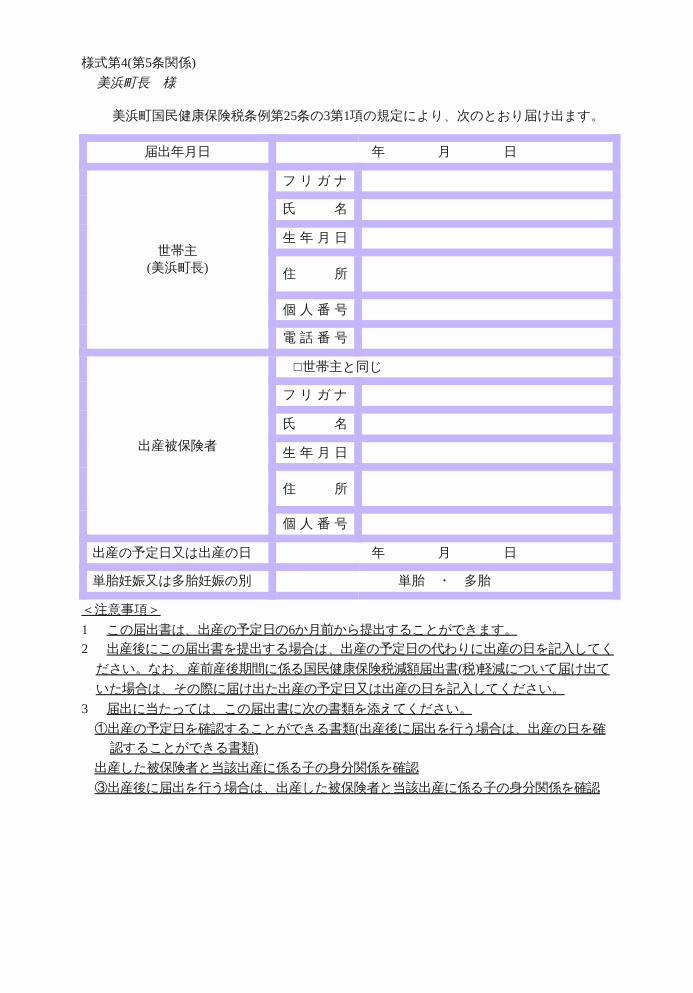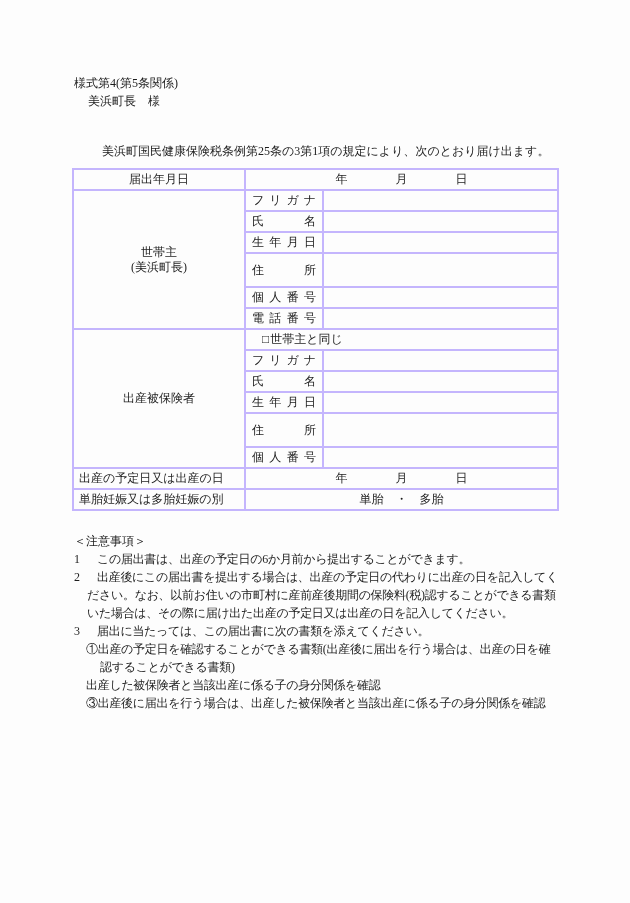--- a/index.html
+++ b/index.html
@@ -3,45 +3,45 @@
 <meta charset="utf-8">
 <style>
   html,body{margin:0;padding:0;}
   body{
     width:630px;height:903px;background:#ffffff;
     font-family:"Liberation Serif","DejaVu Serif",serif;
     color:#1d1d1d;
   }
   .page{
     box-sizing:border-box;width:630px;height:903px;
-    padding:74px 73px 0 72px;background:#fdfdfd;
+    padding:48px 73px 0 72px;background:#fdfdfd;
     font-size:12px;line-height:18px;
   }
   .form-code{padding-left:2px;}
   .doc-title{text-align:center;}
-  .addressee{padding-left:16px;}
-  .intro{margin-top:32px;padding-left:30px;}
+  .addressee{padding-left:16px;font-style:italic;}
+  .intro{margin-top:12px;padding-left:30px;}
 
   table.form-table{
     margin-top:8px;border-collapse:collapse;width:485px;table-layout:fixed;
   }
   table.form-table td{
-    border:2px solid #c4b5fd;height:19px;padding:0 5px;
+    border:7px solid #c4b5fd;height:19px;padding:0 5px;
     font-size:12px;line-height:15px;vertical-align:middle;
     overflow:hidden;white-space:nowrap;
   }
   tr.tall td{height:32px;}
   .c-center{text-align:center;}
   .c-left{text-align:left;margin-left:48px;}
   .jlabel{text-align:justify;text-align-last:justify;padding:0 6px !important;}
   .checkbox-cell{padding-left:16px !important;text-align:left;}
   .cb{margin-right:1px;}
   .section-label{text-align:center;}
 
-  .notes{margin-top:21px;}
+  .notes{text-decoration:underline;}
   .notes-heading{padding-left:2px;line-height:18px;}
   .note-line{line-height:18px;letter-spacing:-0.3px;white-space:nowrap;}
   .note-line.has-num{padding-left:2px;}
   .note-num{display:inline-block;width:23px;letter-spacing:0;}
   .note-line.cont{padding-left:15px;}
   .note-line.sub{padding-left:14px;}
   .note-line.subwrap{padding-left:28px;}
 </style>
 </head>
 <body>
@@ -133,21 +133,21 @@
 
   <div class="notes">
     <div class="notes-heading">＜注意事項＞</div>
 
     <div class="note-line has-num">
       <span class="note-num">1</span><span>この届出書は、出産の予定日の6か月前から提出することができます。</span>
     </div>
     <div class="note-line has-num">
       <span class="note-num">2</span><span>出産後にこの届出書を提出する場合は、出産の予定日の代わりに出産の日を記入してく</span>
     </div>
-    <div class="note-line cont">ださい。なお、以前お住いの市町村に産前産後期間の保険料(税)認することができる書類</div>
+    <div class="note-line cont">ださい。なお、産前産後期間に係る国民健康保険税減額届出書(税)軽減について届け出て</div>
     <div class="note-line cont">いた場合は、その際に届け出た出産の予定日又は出産の日を記入してください。</div>
     <div class="note-line has-num">
       <span class="note-num">3</span><span>届出に当たっては、この届出書に次の書類を添えてください。</span>
     </div>
     <div class="note-line sub">①出産の予定日を確認することができる書類(出産後に届出を行う場合は、出産の日を確</div>
     <div class="note-line subwrap">認することができる書類)</div>
     <div class="note-line sub">出産した被保険者と当該出産に係る子の身分関係を確認</div>
     <div class="note-line sub">③出産後に届出を行う場合は、出産した被保険者と当該出産に係る子の身分関係を確認</div>
   </div>
 

